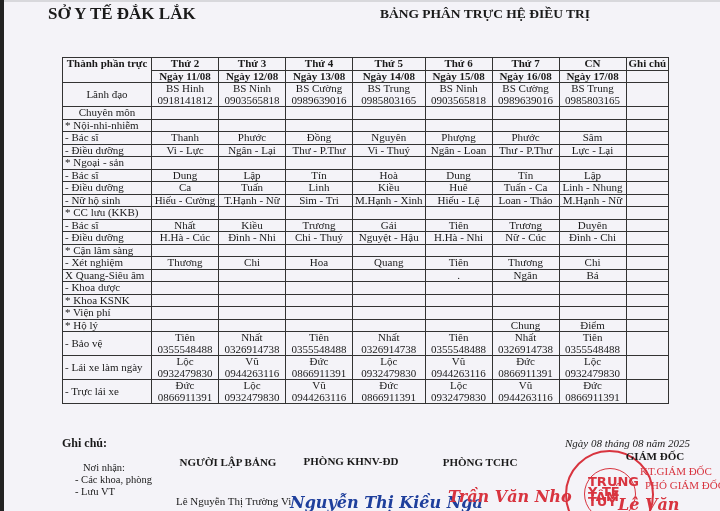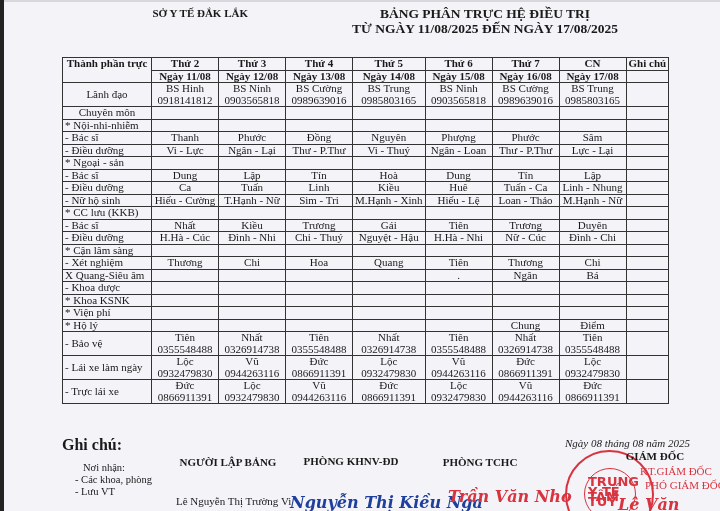--- a/index.html
+++ b/index.html
@@ -4,37 +4,37 @@
 <style>
   html, body { margin:0; padding:0; }
   body {
     width:720px; height:511px; overflow:hidden; position:relative;
     background:#f4f3f8;
     font-family:"Liberation Serif","DejaVu Serif",serif;
     color:#1a1a1a;
   }
   .leftbar { position:absolute; left:0; top:0; width:4px; height:511px; background:#222; }
   .topline { position:absolute; left:0; top:0; width:720px; height:2px; background:#d8d8dc; }
-  .hdr-left { position:absolute; left:48px; top:6px; width:200px; text-align:right; font-weight:bold; font-size:11px; line-height:15px; }
+  .hdr-left { position:absolute; left:48px; top:6px; width:200px; text-align:left; font-weight:bold; font-size:17px; line-height:15px; }
   .hdr-right { position:absolute; left:300px; top:6px; width:370px; text-align:center; font-weight:bold; font-size:13.5px; line-height:15px; }
   table.sched {
     position:absolute; left:62px; top:57px; border-collapse:collapse;
     font-size:11px; line-height:11.5px;
   }
   table.sched td, table.sched th {
     border:1px solid #333; padding:0 2px; text-align:center; font-weight:normal; white-space:nowrap;
   }
   table.sched th { font-weight:bold; }
   td.lbl { text-align:left !important; }
   td.sec { text-align:left !important; font-weight:bold; }
   td.center-bold { text-align:center; font-weight:bold; }
   .c0{width:89px} .cd{width:67px} .cg{width:40px}
   tr.r1 td, tr.r1 th { height:11px; }
   tr.r2 td { height:23px;text-align:center; }
-  .ghichu { position:absolute; left:62px; top:436px; font-weight:bold; font-size:16px; }
+  .ghichu { position:absolute; left:62px; top:436px; font-weight:bold; font-size:12px; }
   .noinhan { position:absolute; left:75px; top:462px; font-size:10.5px; line-height:12px; }
   .sig { position:absolute; text-align:center; font-weight:bold; font-size:11px; }
   .signame { position:absolute; font-size:11px; }
   .cursive { position:absolute; font-style:italic; font-weight:bold; font-family:"DejaVu Serif",serif; font-size:16px; }
   .stamp { position:absolute; left:565px; top:450px; width:85px; height:85px; border:2px solid #d8343f; border-radius:50%; }
   .stamp-inner { position:absolute; left:584px; top:468px; width:50px; height:50px; border:1px solid #d8343f; border-radius:50%; }
   .stamp-text { position:absolute; color:#d8343f; font-family:"DejaVu Sans",sans-serif; font-size:13px; font-weight:bold; text-align:left; }
   .red { color:#d8343f; }
   .blue { color:#1f3f9c; }
   .datel { position:absolute; left:565px; top:437px; font-style:italic; font-size:11px; }
@@ -43,21 +43,20 @@
 <body>
 
 <div class="topline"></div>
 <div class="leftbar"></div>
 
 <div class="hdr-left">
   <div>SỞ Y TẾ ĐẮK LẮK</div>
 </div>
 <div class="hdr-right">
   <div>BẢNG PHÂN TRỰC HỆ ĐIỀU TRỊ</div>
-  <div>TỪ NGÀY 11/08/2025 ĐẾN NGÀY 17/08/2025</div>
 </div>
 
 <table class="sched">
   <colgroup>
     <col class="c0">
       <col class="cd">
       <col class="cd">
       <col class="cd">
       <col class="cd">
       <col class="cd">

